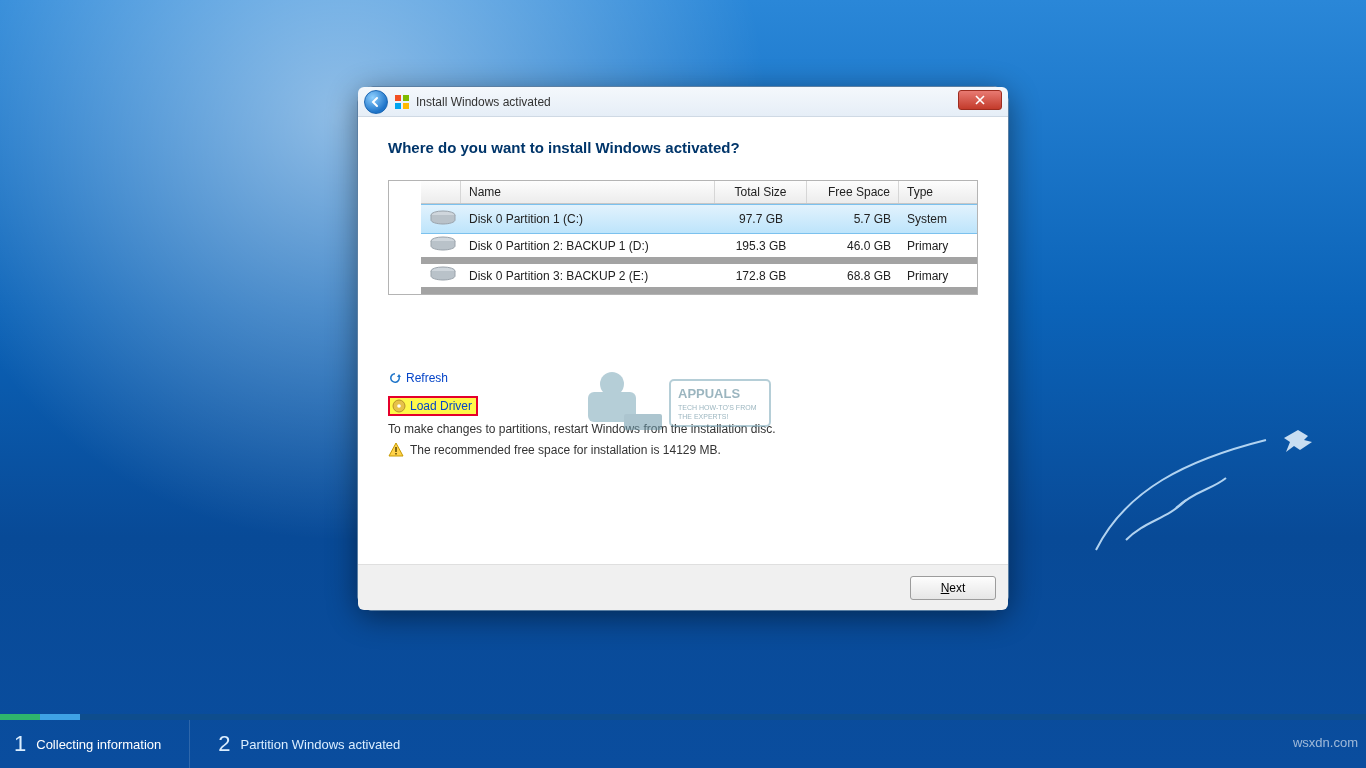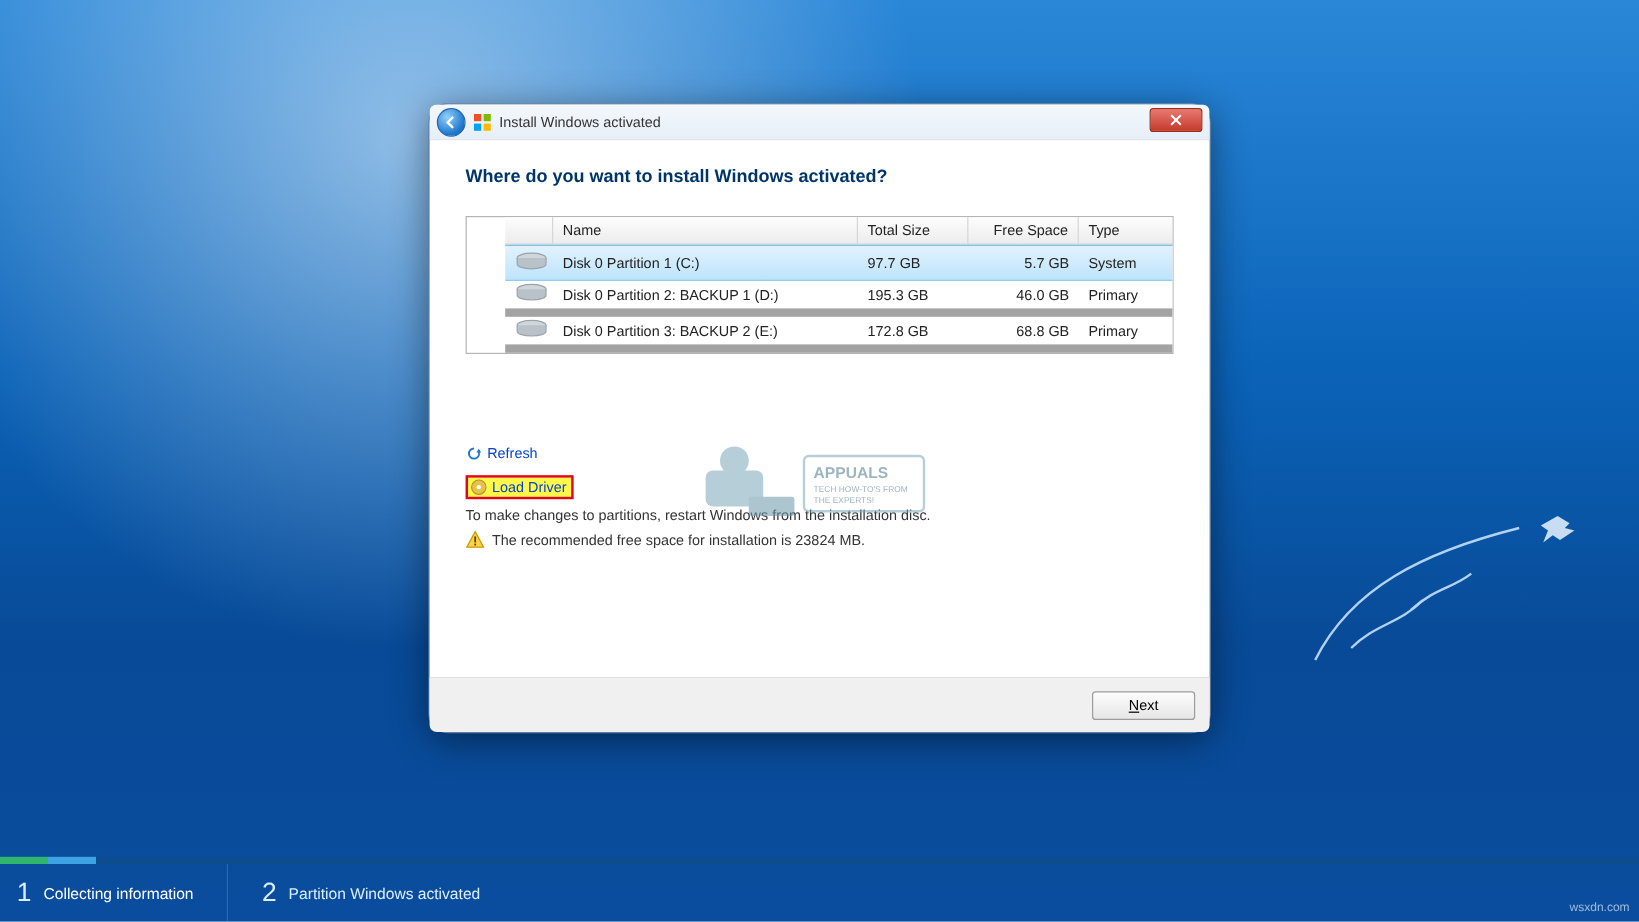--- a/index.html
+++ b/index.html
@@ -28,21 +28,21 @@
 
 .step-bar { position: absolute; left: 0; bottom: 0; width: 100%; height: 48px;
   display: flex; align-items: center; color: #fff; font-size: 13px; }
 .step { display: flex; align-items: center; padding: 0 28px; height: 100%; border-left: 1px solid rgba(255,255,255,0.15); }
 .step:first-child { border-left: none; padding-left: 14px; }
 .step .num { font-size: 22px; font-weight: 300; margin-right: 10px; color: #dbeeff; }
 .step.active .label { color: #fff; }
 .step .label { color: #dbeeff; }
 
 
-.src { position: absolute; right: 8px; bottom: 6px; color: rgba(255,255,255,0.6); font-size: 10px; }
+.src { position: absolute; right: 8px; bottom: 18px; color: rgba(255,255,255,0.6); font-size: 13px; }
 
 
 .window {
   position: absolute; left: 357px; top: 86px; width: 652px; height: 525px;
   background: #fff; border: 1px solid #5b7fa3; border-radius: 16px;
   box-shadow: 0 6px 30px rgba(0,0,0,0.45);
   display: flex; flex-direction: column;
 }
 .titlebar {
   height: 30px; background: linear-gradient(#f4f8fc,#e6eef7);
@@ -68,21 +68,21 @@
 .content { flex:1; padding: 22px 30px 16px 30px; position: relative; }
 .heading { color: #00356a; font-size: 15px; font-weight: 600; margin-bottom: 24px; }
 
 
 .ptable { border: 1px solid #b4b4b4; width: 100%; font-size: 12px; padding-left: 32px; }
 .ptable .hdr { display:flex; background: linear-gradient(#fdfdfd,#ececec); border-bottom:1px solid #c6c6c6; }
 .ptable .hdr .cell { padding: 4px 8px; border-right:1px solid #d6d6d6; color:#222; }
 .ptable .hdr .cell:last-child { border-right:none; }
 .c-icon { width: 40px; flex: 0 0 40px; }
 .c-name { flex: 1 1 auto; }
-.c-size { width: 92px; flex:0 0 92px; text-align: left; }
+.c-size { width: 92px; flex:0 0 92px; text-align: center; }
 .c-free { width: 92px; flex:0 0 92px; text-align: right; }
 .c-type { width: 78px; flex:0 0 78px; }
 .ptable .body { background:#fff; }
 .ptable .row { display:flex; align-items:center; height:30px; border-bottom:7px solid #a3a3a3; cursor:pointer; }
 .ptable .row .cell { padding: 0 8px; color:#222; }
 .ptable .row.selected { background: linear-gradient(#e2f2fd,#bde4fb); border:1px solid #7bc1ee; border-left:none; border-right:none; }
 .disk-icon { width:28px; height:16px; }
 
 
 .actions { margin-top: 76px; font-size: 12px; }
@@ -208,21 +208,21 @@
           <span>Load Driver</span>
         </span>
       </span>
       <div class="note">To make changes to partitions, restart Windows from the installation disc.</div>
       <div class="warn-row">
         <svg class="warn-icon" viewBox="0 0 16 16">
           <path d="M8 1 L15 14 H1 Z" fill="#ffd24a" stroke="#c79a00"></path>
           <rect x="7.25" y="5" width="1.5" height="5" fill="#5a4500"></rect>
             <rect x="7.25" y="11" width="1.5" height="1.5" fill="#5a4500"></rect>
         </svg>
-        <span>The recommended free space for installation is 23824 MB.</span>
+        <span>The recommended free space for installation is 14129 MB.</span>
       </div>
     </div>
   </div>
 
   <div class="footer">
     <button class="next-btn"><span class="ul">N</span><span id="next-rest">ext</span></button>
   </div>
 </div>
 
 <div class="progress-strip">

